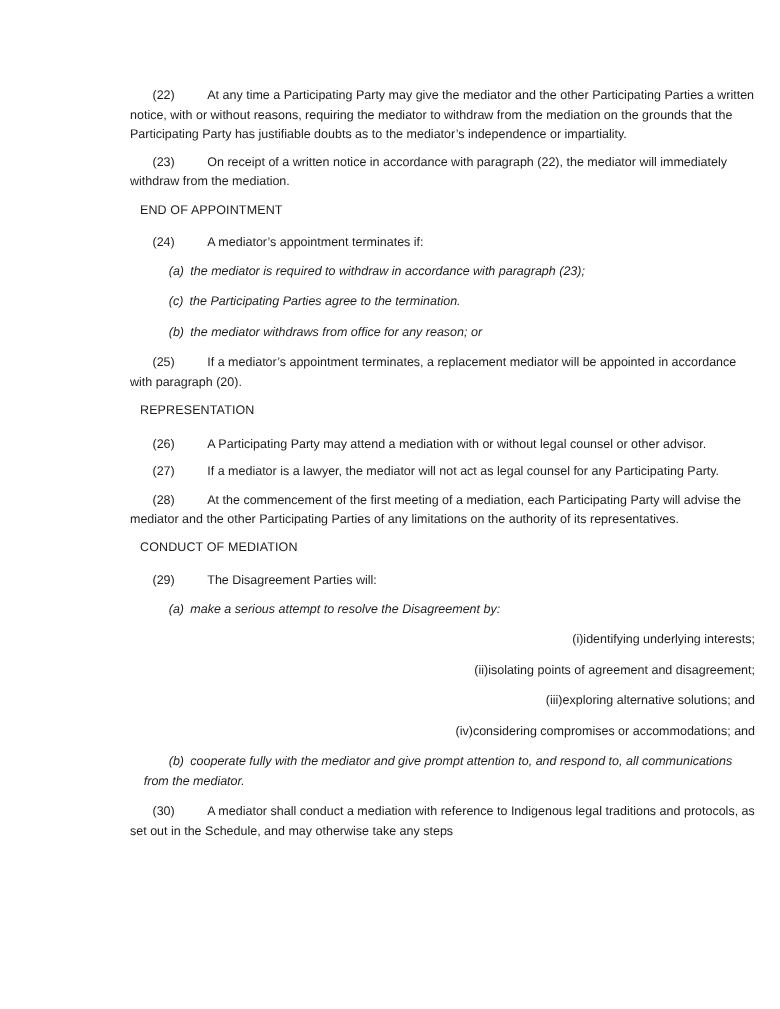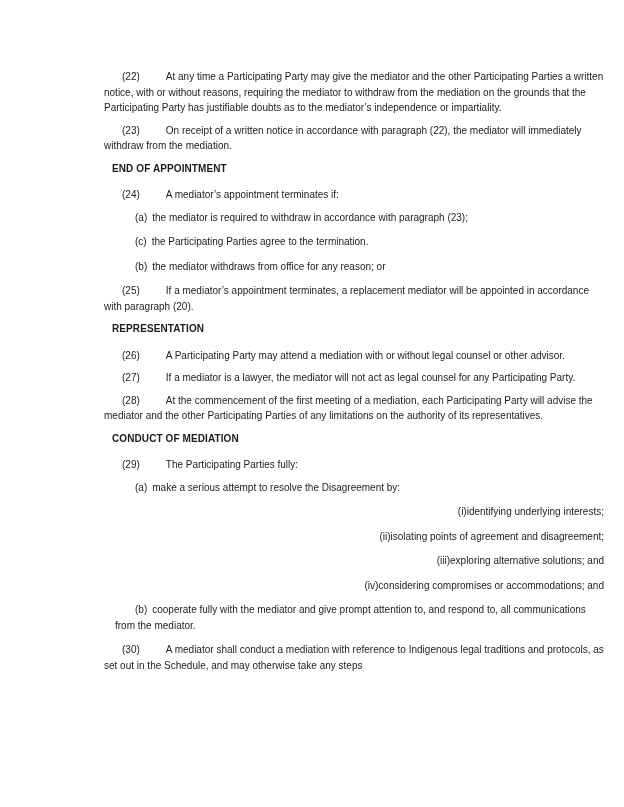--- a/index.html
+++ b/index.html
@@ -11,24 +11,24 @@
     height: 807px;
     background: #ffffff;
     padding: 69px 20px 0 72px;
     overflow: hidden;
     font-family: "Liberation Sans", "DejaVu Sans", sans-serif;
     font-size: 12.6px;
     line-height: 15.5px;
     color: #1c1c1c;
   }
   p, h2 { margin: 0; padding: 0; font-size: 10px; line-height: 15.5px; }
-  .hd   { font-weight: bold; margin: 2px 0 11px 0; letter-spacing: 0.1px; padding-left: 40px; }
+  .hd   { font-weight: normal; margin: 2px 0 11px 0; letter-spacing: 0.1px; padding-left: 40px; }
   .para { width: 502px; margin: 0 0 7px 32px; text-indent: 18px; }
   .pnum { padding-right: 26px; }
-  .ia   { width: 478px; margin: 0 0 9px 43px; text-indent: 20px; }
+  .ia   { width: 478px; margin: 0 0 9px 43px; text-indent: 20px; font-style: italic; }
   .imk  { padding-right: 5px; }
   .ir   { margin: 0 0 9px 153px; text-align: right; }
   .rmk  { display: inline-block; min-width: 30px; }
 </style>
 </head>
 <body>
 
 <div class="page">
 
   <p class="para"><span class="pnum">(22)</span><span>At any time a Participating Party may give the mediator and the other Participating Parties a written notice, with or without reasons, requiring the mediator to withdraw from the mediation on the grounds that the Participating Party has justifiable doubts as to the mediator’s independence or impartiality.</span></p>
@@ -50,21 +50,21 @@
   <h2 class="hd">REPRESENTATION</h2>
 
   <p class="para"><span class="pnum">(26)</span><span>A Participating Party may attend a mediation with or without legal counsel or other advisor.</span></p>
 
   <p class="para"><span class="pnum">(27)</span><span>If a mediator is a lawyer, the mediator will not act as legal counsel for any Participating Party.</span></p>
 
   <p class="para"><span class="pnum">(28)</span><span>At the commencement of the first meeting of a mediation, each Participating Party will advise the mediator and the other Participating Parties of any limitations on the authority of its representatives.</span></p>
 
   <h2 class="hd">CONDUCT OF MEDIATION</h2>
 
-  <p class="para"><span class="pnum">(29)</span><span>The Participating Parties fully:</span></p>
+  <p class="para"><span class="pnum">(29)</span><span>The Disagreement Parties will:</span></p>
 
   <p class="ia"><span class="imk">(a)</span><span>make a serious attempt to resolve the Disagreement by:</span></p>
 
   <p class="ir"><span class="rmk">(i)</span><span>identifying underlying interests;</span></p>
 
   <p class="ir"><span class="rmk">(ii)</span><span>isolating points of agreement and disagreement;</span></p>
 
   <p class="ir"><span class="rmk">(iii)</span><span>exploring alternative solutions; and</span></p>
 
   <p class="ir"><span class="rmk">(iv)</span><span>considering compromises or accommodations; and</span></p>

